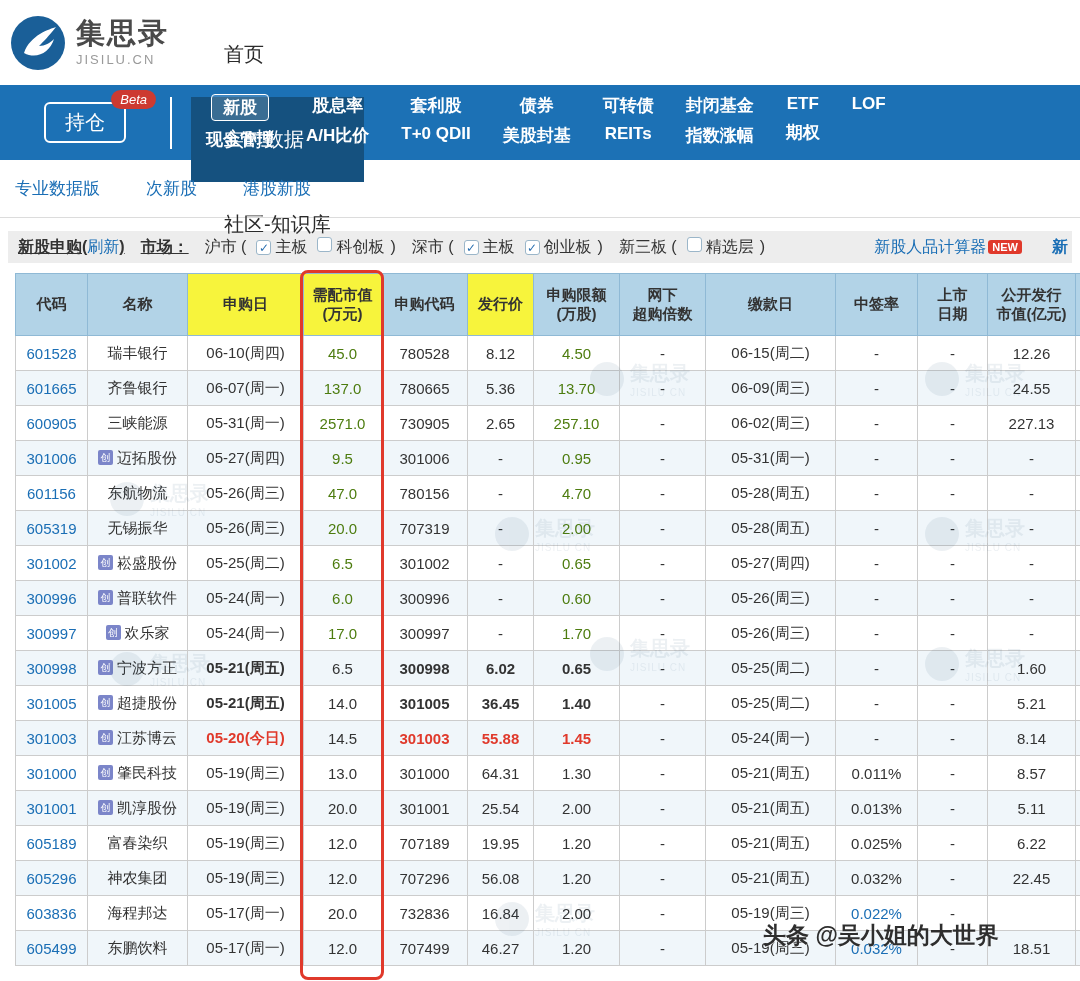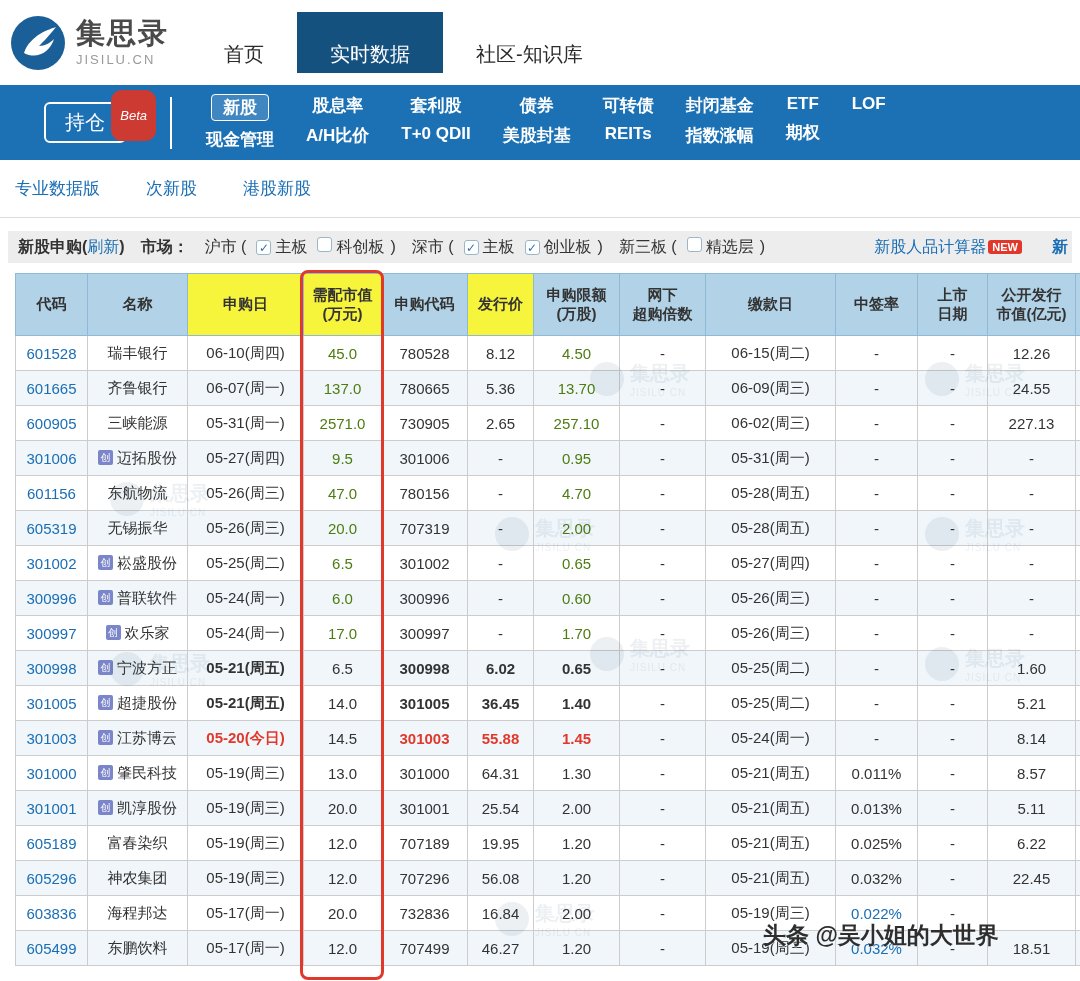--- a/index.html
+++ b/index.html
@@ -4,47 +4,47 @@
 <style>
   * { box-sizing: border-box; margin: 0; padding: 0; }
   html,body { width:1080px; height:981px; overflow:hidden; background:#fff;
     font-family:"Liberation Sans","DejaVu Sans",sans-serif; position:relative; color:#333; }
 
   
   .topbar { height:85px; display:flex; align-items:center; background:#fff; }
   .logo { margin-left:10px; display:flex; align-items:center; gap:10px; }
   .logo-cn { font-size:29px; font-weight:bold; color:#4a4a4a; letter-spacing:2px; line-height:1.1; }
   .logo-en { font-size:13px; color:#9a9a9a; letter-spacing:2px; margin-top:3px; }
-  .top-nav { display:flex; height:61px; margin-left:22px; }
+  .top-nav { display:flex; height:61px; margin-left:22px;flex-direction:column; }
   .nav-item { padding:0 33px; line-height:85px; font-size:20px; color:#2b2b2b; cursor:pointer; white-space:nowrap; }
   .nav-item.active { background:#15517f; color:#fff; }
 
   
   .bluenav { height:75px; background:#1c71b5; display:flex; align-items:center; }
   .hold { margin-left:44px; position:relative; border:2px solid #fff; border-radius:6px;
           padding:5px 19px; color:#fff; font-size:20px; cursor:pointer; }
   .beta { position:absolute; top:-14px; right:-32px; background:#cd3a31; color:#fff;
-          font-size:13px; font-style:italic; padding:18px 9px; border-radius:11px; }
+          font-size:13px; font-style:italic; padding:2px 9px; border-radius:11px; }
   .vdiv { width:2px; height:52px; background:#fff; margin:0 18px 0 44px; }
   .menu { display:flex; }
   .mcol { display:flex; flex-direction:column; align-items:center; gap:7px; margin:0 16px; }
   .mitem { color:#fff; font-size:17px; font-weight:bold; white-space:nowrap; cursor:pointer; }
   .mitem.pill { border:1px solid #fff; background:rgba(255,255,255,.16); border-radius:4px; padding:1px 11px; }
 
   
   .tabrow { height:58px; display:flex; align-items:center; gap:46px; padding-left:15px;
             border-bottom:1px solid #dcdcdc; background:#fff; }
   .tab-active { background:#15598f; color:#fff; font-size:17px; padding:9px 21px;
                 border-radius:4px; font-weight:bold; cursor:pointer; white-space:nowrap; }
   .tab-link { color:#1a6eb5; font-size:17px; cursor:pointer; white-space:nowrap; }
 
   
   .filterbar { margin:13px 8px 10px; background:#ededed; height:32px; display:flex;
                align-items:center; padding:0 10px; font-size:16px; color:#333; white-space:nowrap; }
-  .fb-bold { font-weight:bold; }
+  .fb-bold { font-weight:bold;text-decoration:underline; }
   .lnk { color:#1a6eb5; text-decoration:none; cursor:pointer; }
   .gname { margin-left:16px; }
   .cb { display:inline-flex; width:15px; height:15px; border:1px solid #9bb6c9; border-radius:3px;
         background:#fff; align-items:center; justify-content:center; font-size:12px; line-height:1;
         color:#2a6fb0; font-weight:bold; margin:0 4px 0 10px; cursor:pointer; }
   .cblabel { font-size:16px; }
   .gclose { margin-left:6px; }
   .spacer { flex:1; }
   .calc { font-weight:normal; margin-right:2px; }
   .newbadge { background:#e0392b; color:#fff; font-size:11px; font-weight:bold; border-radius:3px;

